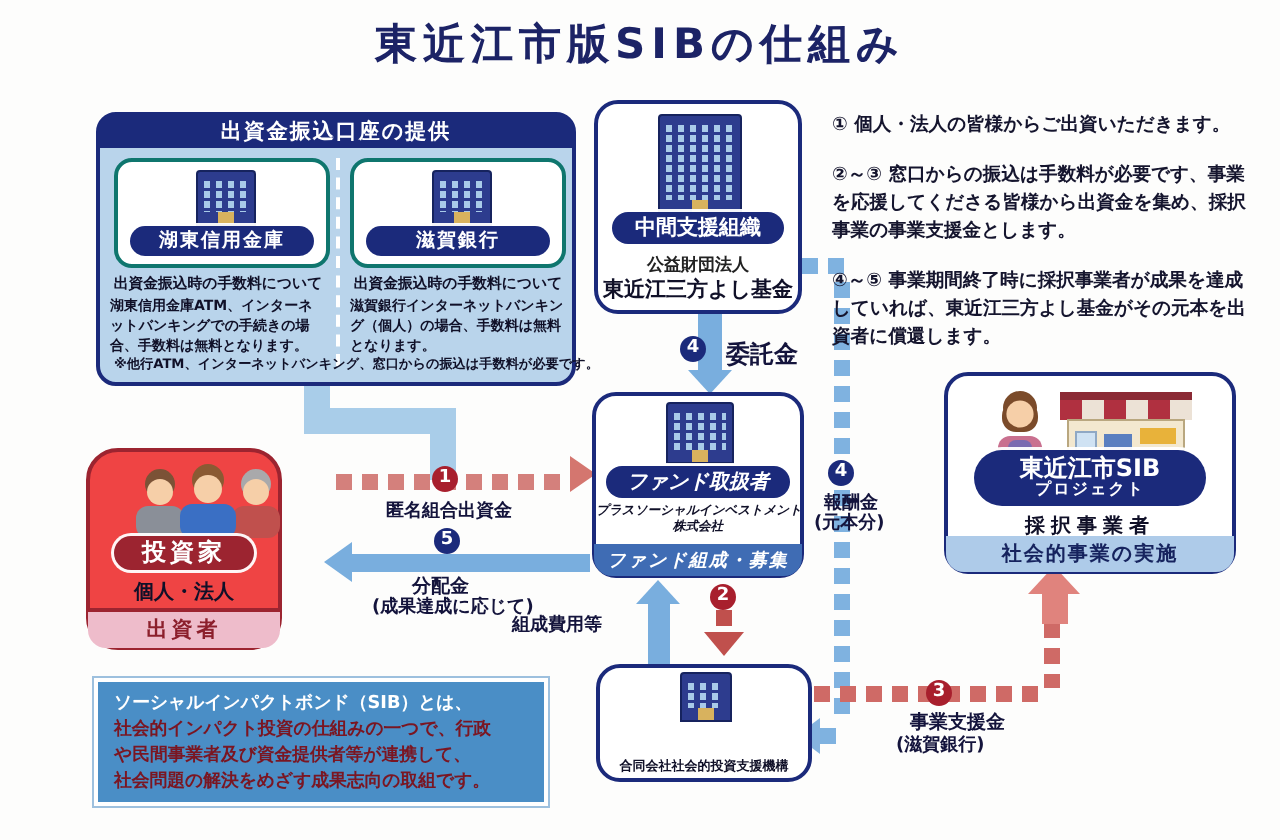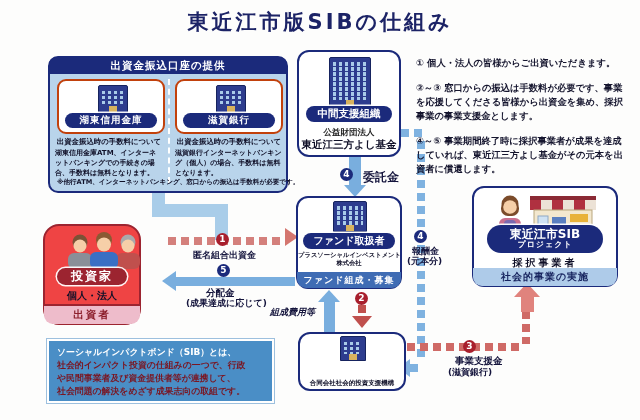--- a/index.html
+++ b/index.html
@@ -32,21 +32,21 @@
   .bldg .win { position:absolute; left:3px; right:3px; top:3px; bottom:6px;
       background:
         repeating-linear-gradient(180deg, #2d3c8e 0 1.5px, transparent 1.5px 5px),
         repeating-linear-gradient(90deg, #a9cbe9 0 3px, transparent 3px 6px); }
   .bldg .door { position:absolute; bottom:0; left:50%; transform:translateX(-50%); width:8px; height:6px; background:#d8b25e; }
 
   
   #bankpanel { left:48px; top:56px; width:240px; height:137px; background:#b9d4eb; border:2px solid #1b2a7b; border-radius:10px; }
   #bankpanel .hdr { position:absolute; left:-1px; right:-1px; top:-1px; height:17px; background:#1b2a7b; border-radius:8px 8px 0 0; color:#fff; font-size:10.5px; font-weight:bold; letter-spacing:1px; }
   #bankpanel .divider { position:absolute; left:118px; top:21px; height:104px; border-left:2px dashed #ffffff; }
-  .bankcard { position:absolute; top:21px; width:108px; height:55px; background:#fff; border:2px solid #c2410c; border-radius:9px; }
+  .bankcard { position:absolute; top:21px; width:108px; height:55px; background:#fff; border:2px solid #0f766e; border-radius:9px; }
   .bankcard .pill { position:absolute; left:6px; right:6px; bottom:4px; height:15px; font-size:9.5px; letter-spacing:1px; }
   .feetitle { position:absolute; top:79px; width:114px; font-size:7.4px; font-weight:bold; color:#101028; text-align:center; white-space:nowrap; }
   .feetext { position:absolute; top:90px; width:114px; padding:0 3px; font-size:7px; font-weight:bold; line-height:1.45; color:#101028; text-align:left; }
   #banknote { position:absolute; left:7px; bottom:4px; width:228px; font-size:6.6px; font-weight:bold; color:#101028; white-space:nowrap; }
 
   
   #intermediary { left:297px; top:50px; width:104px; height:107px; }
   #intermediary .pill { position:absolute; left:7px; right:7px; top:54px; height:16px; font-size:10.5px; }
   #intermediary .l1 { position:absolute; left:0; right:0; top:75px; font-size:8.5px; font-weight:bold; color:#222; text-align:center; }
   #intermediary .l2 { position:absolute; left:0; right:0; top:86px; font-size:10.5px; font-weight:bold; color:#101028; text-align:center; white-space:nowrap; }
@@ -55,21 +55,21 @@
   #notes { left:416px; top:56px; width:214px; color:#15152e; }
   #notes p { font-size:9.3px; font-weight:600; line-height:1.5; margin-bottom:11px; }
 
   
   #investor { left:43px; top:224px; width:98px; height:101px; background:#ef4444; border:2.5px solid #9c2430; border-radius:16px; }
   #investor .pill { position:absolute; left:12px; right:12px; top:42px; height:17px; background:#9c2430; font-size:12px; letter-spacing:2px; }
   #investor .sub { position:absolute; left:0; right:0; top:63px; font-size:10px; font-weight:bold; color:#101028; text-align:center; }
   #investor .bar { position:absolute; left:-1px; right:-1px; bottom:-1px; height:20px; background:#eebccb; border-top:2px solid #9c2430; border-radius:0 0 9px 9px; color:#8c1f2c; font-size:10.5px; font-weight:bold; letter-spacing:2px; }
 
   
-  #handler { left:296px; top:196px; width:106px; height:93px; }
+  #handler { left:296px; top:196px; width:106px; height:93px;font-style:italic; }
   #handler .pill { position:absolute; left:5px; right:5px; top:35px; height:16px; font-size:10px; }
   #handler .c1 { position:absolute; left:0; right:0; top:53px; font-size:6.3px; font-weight:bold; color:#101028; text-align:center; white-space:nowrap; }
   #handler .c2 { position:absolute; left:0; right:0; top:61px; font-size:6.3px; font-weight:bold; color:#101028; text-align:center; }
   #handler .bar { position:absolute; left:-1px; right:-1px; bottom:-1px; height:16px; background:#3f6cb4; border-radius:0 0 9px 9px; color:#fff; font-size:9px; font-weight:bold; letter-spacing:1px; }
 
   
   #project { left:472px; top:186px; width:146px; height:101px; }
   #project .pill { position:absolute; left:13px; right:13px; top:37px; height:28px; border-radius:14px; flex-direction:column; line-height:1.1; }
   #project .p1 { font-size:12px; } #project .p2 { font-size:8px; letter-spacing:1px; }
   #project .sub { position:absolute; left:0; right:0; top:68px; font-size:10px; font-weight:bold; color:#101028; text-align:center; letter-spacing:3px; }
@@ -240,21 +240,21 @@
   <div class="abs flowlbl" style="left:193px; top:249px;">匿名組合出資金</div>
 
   <div class="abs num num-navy" style="left:217px; top:264px;">5</div>
   <div class="abs flowlbl" style="left:206px; top:287px; font-size:9.5px;">分配金</div>
   <div class="abs flowlbl" style="left:186px; top:297px;">(成果達成に応じて)</div>
 
   <div class="abs num num-navy" style="left:340px; top:168px;">4</div>
   <div class="abs flowlbl" style="left:363px; top:169px; font-size:12px;">委託金</div>
 
   <div class="abs num num-red" style="left:355px; top:292px;">2</div>
-  <div class="abs flowlbl" style="left:270px; top:306px;font-style:italic;">組成費用等</div>
+  <div class="abs flowlbl" style="left:256px; top:306px;">組成費用等</div>
 
   <div class="abs num num-navy" style="left:414px; top:230px;">4</div>
   <div class="abs flowlbl" style="left:412px; top:245px;text-align:right;">報酬金</div>
   <div class="abs flowlbl" style="left:407px; top:255px;">(元本分)</div>
 
   <div class="abs num num-red" style="left:463px; top:340px;">3</div>
   <div class="abs flowlbl" style="left:455px; top:355px; font-size:9.5px;">事業支援金</div>
   <div class="abs flowlbl" style="left:448px; top:366px;">(滋賀銀行)</div>
 
 </div>

